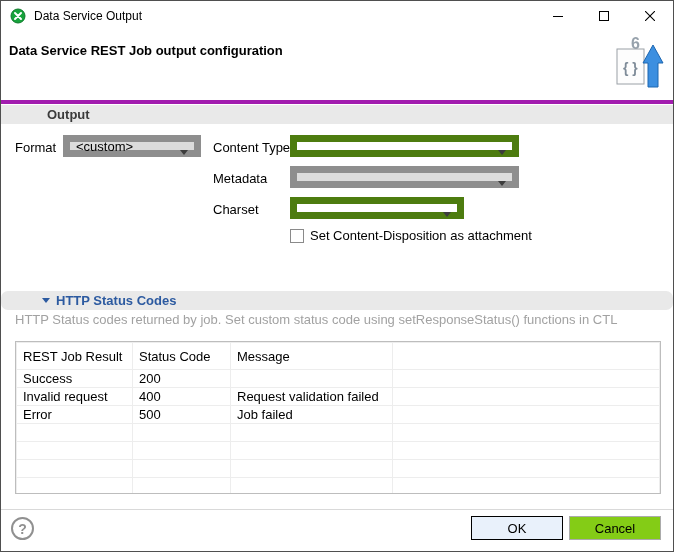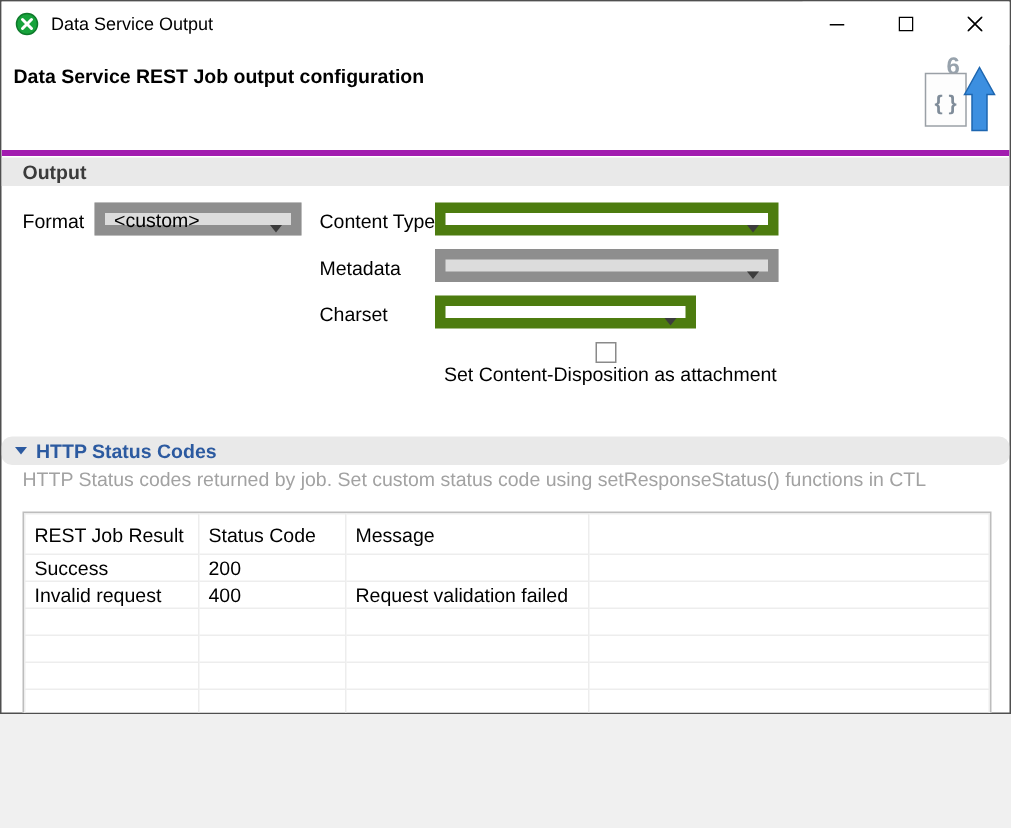--- a/index.html
+++ b/index.html
@@ -1,46 +1,46 @@
 <!DOCTYPE html>
 <html><head>
 <meta charset="utf-8">
 <style>
   * { margin:0; padding:0; box-sizing:border-box; }
   html,body { width:674px; height:552px; }
   body { font-family:"Liberation Sans", sans-serif; background:#f0f0f0; color:#000; }
 
-  .window { position:relative; width:674px; height:476px; background:#fff; border:1px solid #4f4f4f; overflow:hidden; }
+  .window { position:relative; width:674px; height:552px; background:#fff; border:1px solid #4f4f4f; overflow:hidden; }
 
   
   .titlebar { position:absolute; top:0; left:0; right:0; height:30px; background:#fff; display:flex; align-items:center; }
   .app-icon { margin-left:9px; width:16px; height:16px; flex:0 0 auto; }
   .window-title { margin-left:8px; font-size:12px; }
   .caption { position:absolute; right:0; top:0; display:flex; }
   .cap-btn { width:46px; height:29px; display:flex; align-items:center; justify-content:center; background:#fff; }
 
   
   .header { position:absolute; top:30px; left:0; right:0; height:73px; background:#fff; border-bottom:4px solid #a21caf; }
   .header-title { position:absolute; left:8px; top:12px; font-size:13px; font-weight:bold; }
   .header-icon { position:absolute; right:6px; top:2px; }
 
   
-  .section-bar { position:absolute; left:0; right:0; height:19px; background:#e9e9e9; display:flex; align-items:center; }
+  .section-bar { position:absolute; left:0; right:0; height:19px; background:#e9e9e9; display:flex; align-items:center;padding-left:32px; }
   .output-bar { top:104px; }
   .output-title { margin-left:14px; font-weight:bold; color:#3b3b3b; font-size:13px; }
   .status-bar { top:290px;border-radius:7px; }
   .twistie { margin-left:9px; width:0; height:0; border-left:4px solid transparent; border-right:4px solid transparent; border-top:5px solid #2c5aa0; }
   .status-title { margin-left:6px; font-weight:bold; color:#2c5aa0; font-size:13px; }
 
   
   .lbl { position:absolute; font-size:13px; }
   .combo { position:absolute; height:22px; border:7px solid #4d7c0f; background:#fff; font-size:13px; display:flex; align-items:center; padding-left:6px; }
   .combo.readonly { background:#dcdcdc; border-color:#8e8e8e; }
   .chev { position:absolute; right:6px; top:8px; width:0; height:0; border-left:4px solid transparent; border-right:4px solid transparent; border-top:5px solid #3c3c3c; }
-  .checkbox-row { position:absolute; left:289px; top:227px; display:flex; align-items:center;flex-direction:column; }
+  .checkbox-row { position:absolute; left:289px; top:227px; display:flex; align-items:center; }
   .checkbox { width:14px; height:14px; border:1px solid #8a8a8a; background:#fff; }
   .checkbox-label { margin-left:6px; font-size:13px; }
 
   .desc { position:absolute; left:14px; top:311px; width:640px; font-size:13px; color:#a2a2a2; }
 
   
   .table-wrap { position:absolute; left:14px; top:340px; width:646px; height:153px; border:1px solid #bdbdbd; background:#fff; overflow:hidden; }
   table { border-collapse:collapse; width:100%; table-layout:fixed; font-size:13px; }
   th { text-align:left; font-weight:normal; height:27px; padding:0 6px; border:1px solid #ededed; overflow:hidden; white-space:nowrap;margin-top:20px; }
   td { height:18px; padding:0 6px; border:1px solid #ededed; overflow:hidden; white-space:nowrap; }
@@ -159,20 +159,26 @@
           <td></td>
           <td></td>
         </tr>
         <tr>
           <td>Invalid request</td>
           <td>400</td>
           <td>Request validation failed</td>
           <td></td>
         </tr>
         <tr>
+          <td>Error</td>
+          <td>500</td>
+          <td>Job failed</td>
+          <td></td>
+        </tr>
+        <tr>
             <td></td>
             <td></td>
             <td></td>
             <td></td>
           </tr>
         <tr>
             <td></td>
             <td></td>
             <td></td>
             <td></td>

